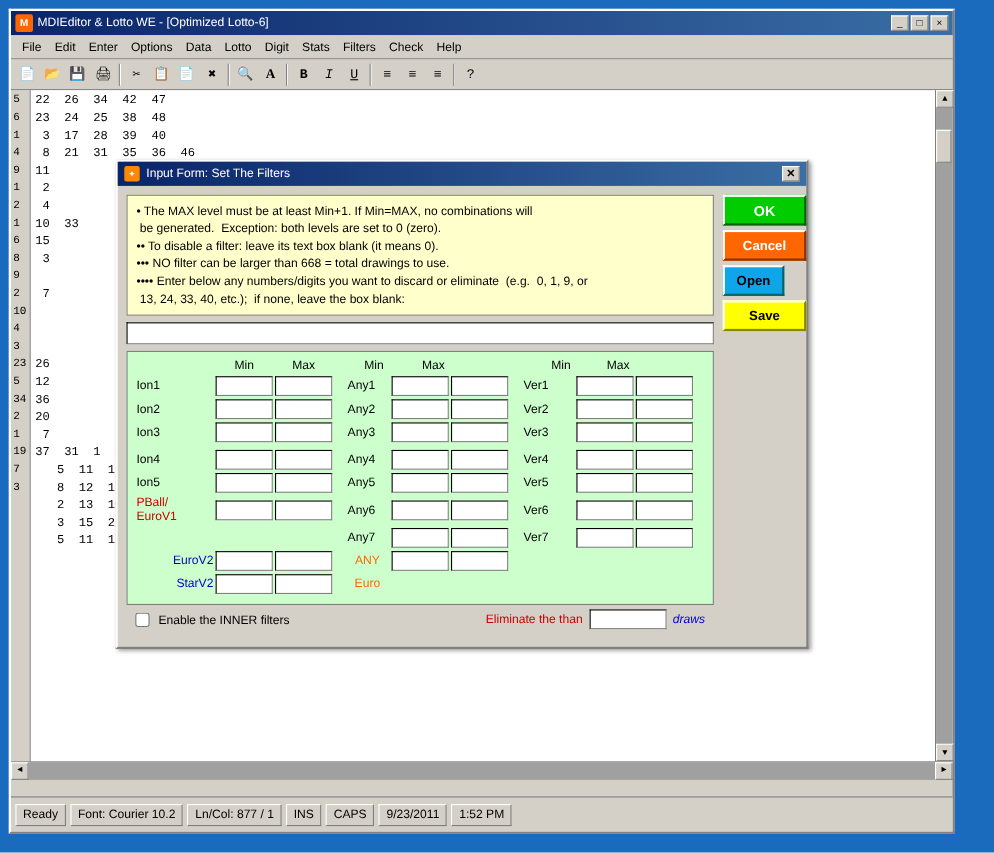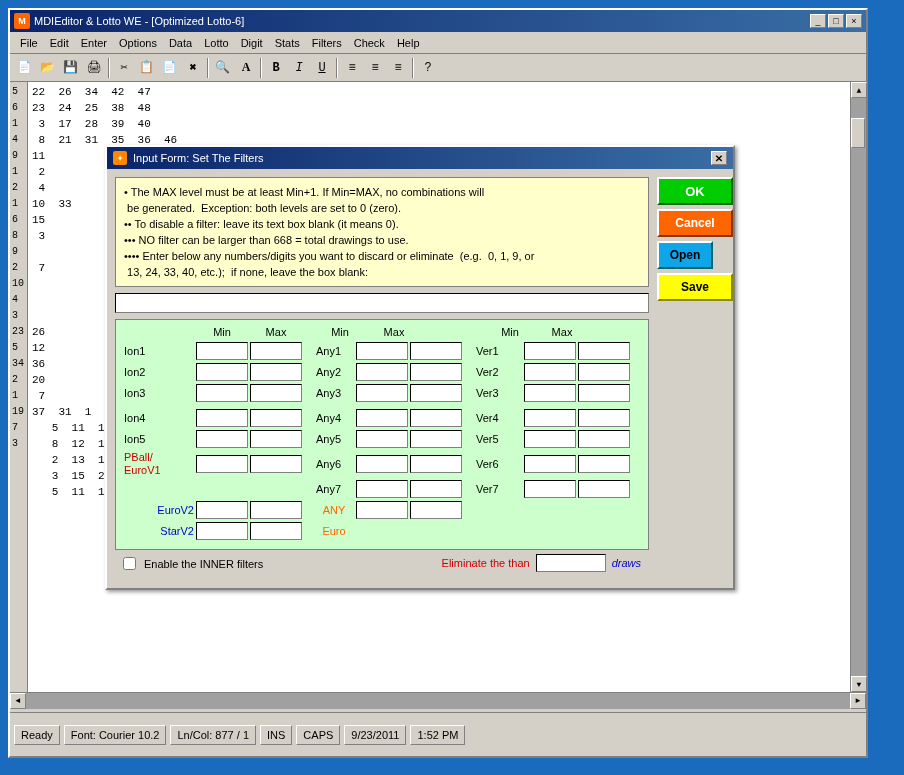--- a/index.html
+++ b/index.html
@@ -179,21 +179,21 @@
       position: absolute;
       top: 20px;
     }
 
     
     .status-bar {
       position: absolute;
       bottom: 0;
       left: 0;
       right: 0;
-      height: 44px;
+      height: 32px;
       background: #d4d0c8;
       border-top: 1px solid #808080;
       display: flex;
       align-items: center;
       padding: 0 4px;
       font-family: Tahoma, sans-serif;
       font-size: 11px;
     }
     .status-section {
       border: 1px solid #808080;

